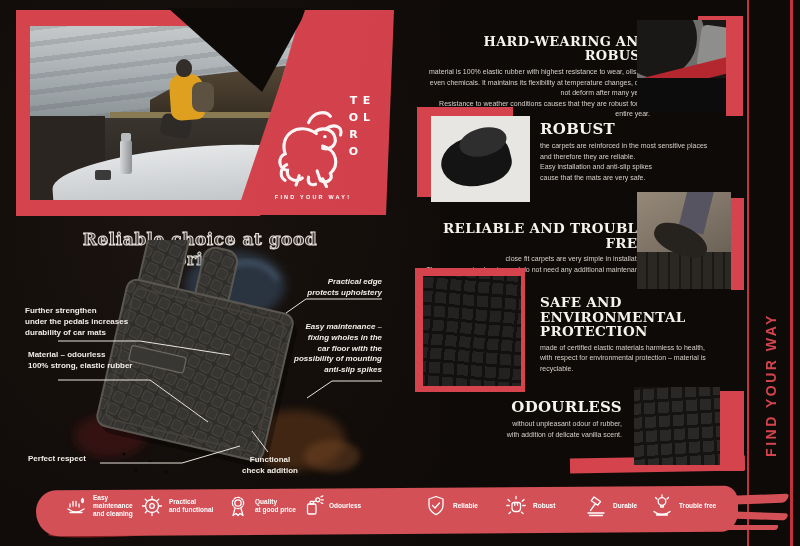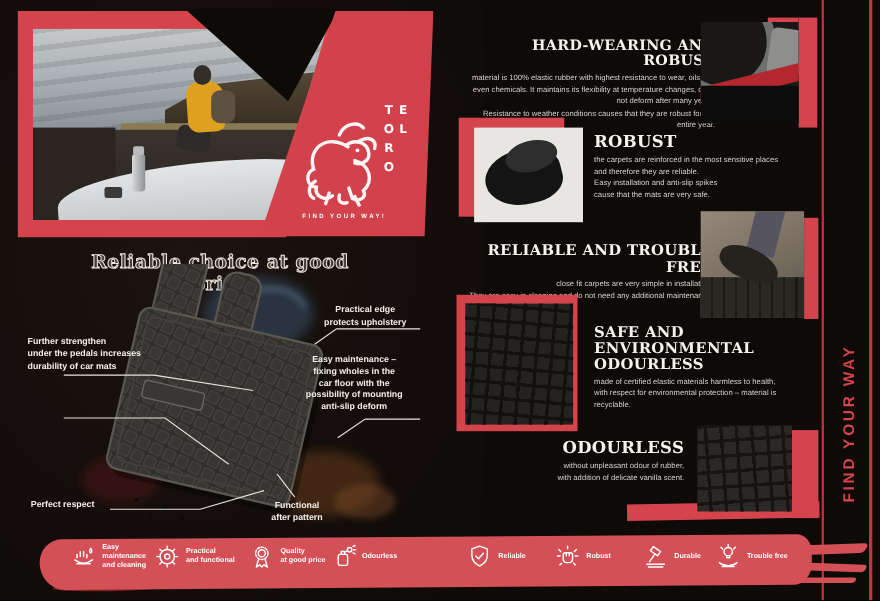--- a/index.html
+++ b/index.html
@@ -45,21 +45,21 @@
 
   
   .hero{left:60px;top:229px;width:280px;text-align:center;font-family:"DejaVu Serif",serif;
     font-weight:700;font-size:17px;letter-spacing:.5px;color:rgba(236,230,223,.22);
     -webkit-text-stroke:.9px #ece6df;}
 
   
   #mat-svg{left:40px;top:240px;}
   
   .co{position:absolute;font-size:8px;font-weight:bold;color:#f1ece6;line-height:1.35;white-space:pre-line;}
-  .co.r{text-align:center;} .co.c{text-align:center;}
+  .co.r{text-align:right;font-style:italic;} .co.c{text-align:center;}
 
   
   .sec{position:absolute;}
   .sec .t{font-family:"DejaVu Serif",serif;font-weight:700;color:#f6f2ec;letter-spacing:.3px;line-height:1.08;}
   .sec .b{margin-top:4px;font-size:7px;color:#d6d0c9;line-height:1.5;white-space:pre-line;}
   .ra{text-align:right;} .la{text-align:left;}
   .fs13{font-size:13px;} .fs135{font-size:13.5px;} .fs15{font-size:15px;}
 
   
   .redblock{background:#d5444d;}
@@ -190,50 +190,52 @@
       <polyline points="100,463 182,463 240,446"></polyline>
       <polyline points="268,452 252,431"></polyline>
       <polyline points="382,299 306,299 286,313"></polyline>
       <polyline points="382,381 332,381 307,398"></polyline>
     </g>
   </svg>
 
   <div class="co" style="left:25px;top:306px;width:135px">Further strengthen
 under the pedals increases
 durability of car mats</div>
+  <div class="co" style="left:28px;top:350px;width:140px">Material – odourless
+100% strong, elastic rubber</div>
   <div class="co" style="left:28px;top:454px;width:100px">Perfect respect</div>
   <div class="co c" style="left:230px;top:455px;width:80px">Functional
-after pattern</div>
+check addition</div>
   <div class="co r" style="left:282px;top:277px;width:100px">Practical edge
 protects upholstery</div>
   <div class="co r" style="left:262px;top:322px;width:120px">Easy maintenance –
 fixing wholes in the
 car floor with the
 possibility of mounting
-anti-slip deform</div>
+anti-slip spikes</div>
 
   <div class="sec ra" style="left:420px;top:35px;width:230px">
     <div class="t fs13">HARD-WEARING AND ROBUST</div>
     <div class="b">material is 100% elastic rubber with highest resistance to wear, oils and even chemicals. It maintains its flexibility at temperature changes, does not deform after many years.
 Resistance to weather conditions causes that they are robust for the entire year.</div>
   </div>
   <div class="sec la" style="left:540px;top:121px;width:205px">
     <div class="t fs15">ROBUST</div>
     <div class="b">the carpets are reinforced in the most sensitive places
 and therefore they are reliable.
 Easy installation and anti-slip spikes
 cause that the mats are very safe.</div>
   </div>
   <div class="sec ra" style="left:405px;top:221px;width:243px">
     <div class="t fs135">RELIABLE AND TROUBLE FREE</div>
     <div class="b">close fit carpets are very simple in installation.
 They are easy in cleaning and do not need any additional maintenance.</div>
   </div>
   <div class="sec la" style="left:540px;top:295px;width:200px">
-    <div class="t fs135">SAFE AND ENVIRONMENTAL ODOURLESS</div>
+    <div class="t fs135">SAFE AND ENVIRONMENTAL PROTECTION</div>
     <div class="b">made of certified elastic materials harmless to health,
 with respect for environmental protection – material is recyclable.</div>
   </div>
   <div class="sec ra" style="left:430px;top:399px;width:192px">
     <div class="t fs15">ODOURLESS</div>
     <div class="b">without unpleasant odour of rubber,
 with addition of delicate vanilla scent.</div>
   </div>
 
   <div class="abs redblock" style="left:698px;top:16px;width:28px;height:10px"></div>

